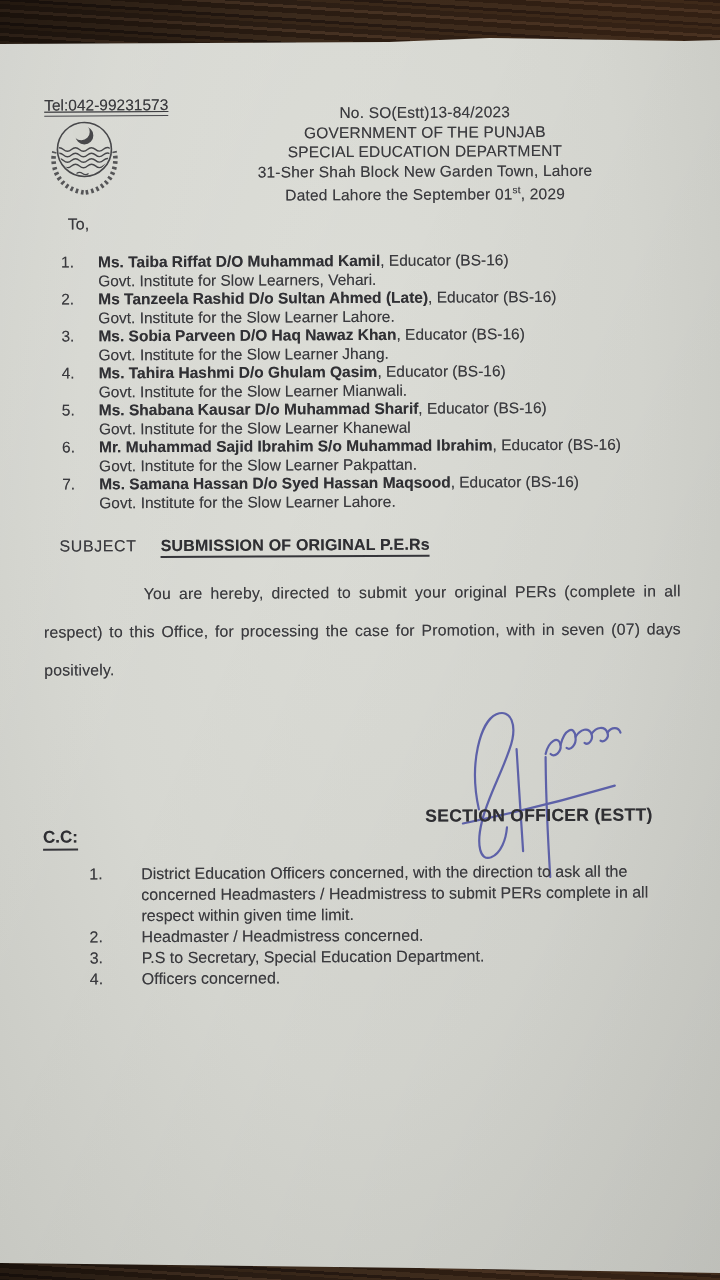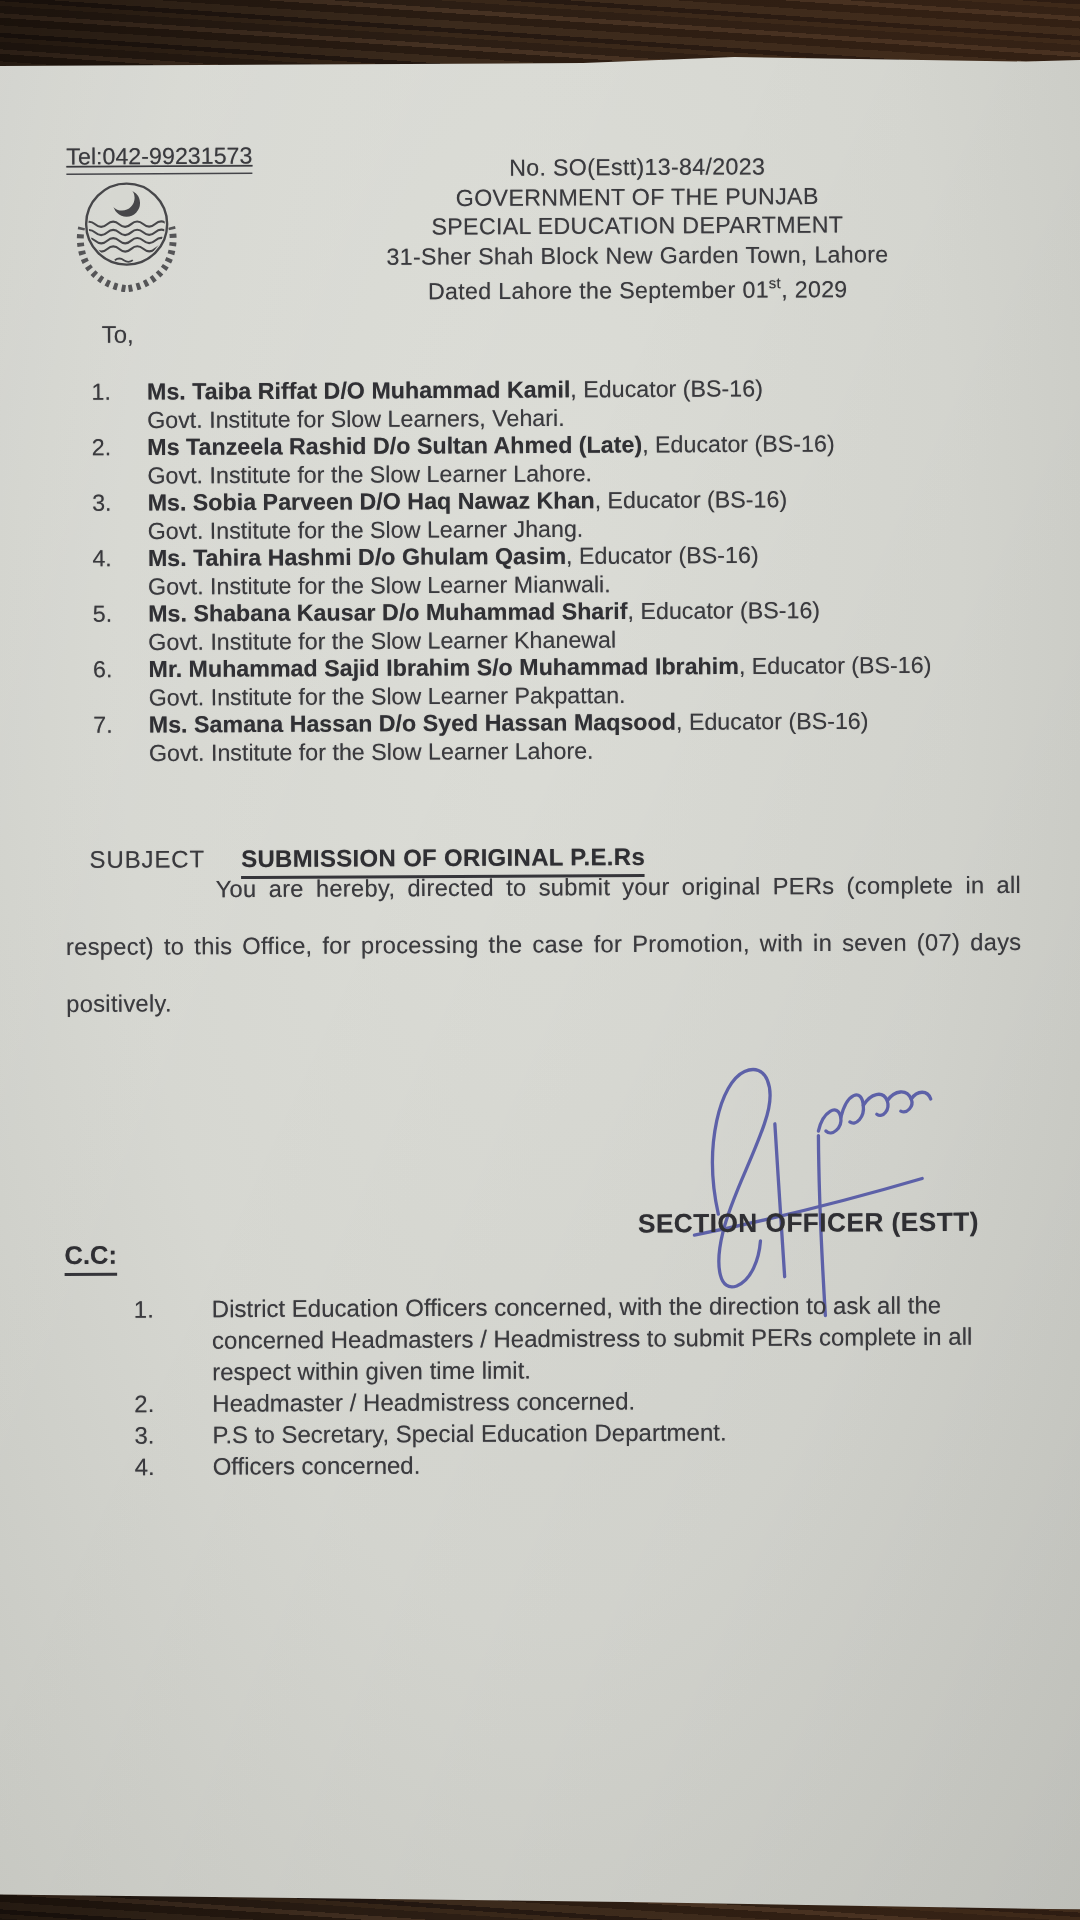--- a/index.html
+++ b/index.html
@@ -46,21 +46,21 @@
 
   .to{left:46px;top:214px;font-size:16px;margin-left:24px;}
 
   .recipients{left:63px;top:252px;width:620px;font-size:15.5px;line-height:18.5px;}
   .recipient{display:flex;}
   .recipient .num{width:37px;flex:0 0 37px;}
   .recipient b{font-weight:bold;color:#303034;}
   .rline{display:block;}
 
   .subject-row{left:60px;top:536px;font-size:16px;display:flex;align-items:baseline;}
-  .subject-label{letter-spacing:0.6px;margin-top:28px;}
+  .subject-label{letter-spacing:0.6px;}
   .subject-text{margin-left:24px;font-weight:bold;color:#2f2f33;
                 border-bottom:2px solid #35353a;padding-bottom:1px;letter-spacing:0.2px;}
 
   .body-block{left:44px;top:574px;width:637px;font-size:15.8px;letter-spacing:0.2px;}
   .body-line{width:637px;line-height:38px;text-align:justify;text-align-last:justify;}
   .body-line.first{padding-left:100px;width:537px;}
   .body-line.last{text-align:left;text-align-last:left;}
 
   .signature{left:392px;top:692px;width:240px;height:300px;}
   .officer-title{left:408px;top:806px;width:260px;text-align:center;

